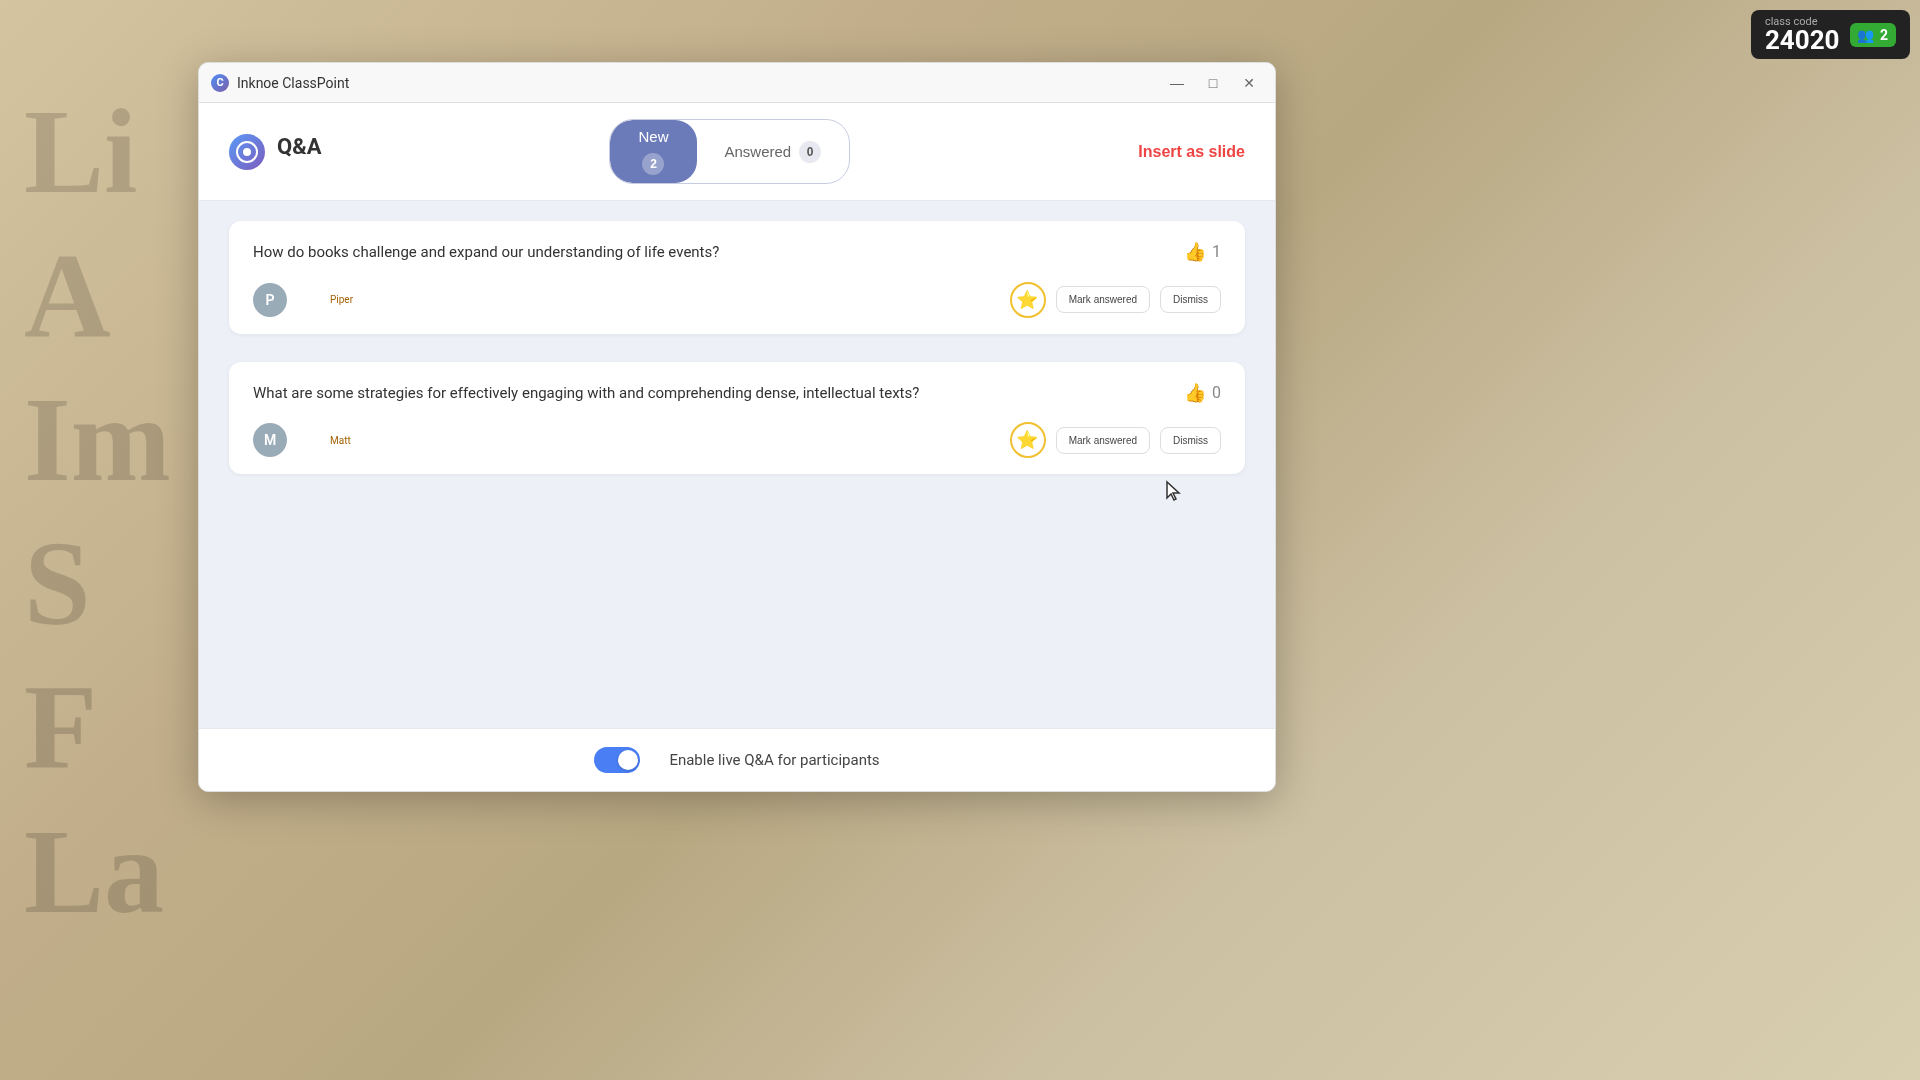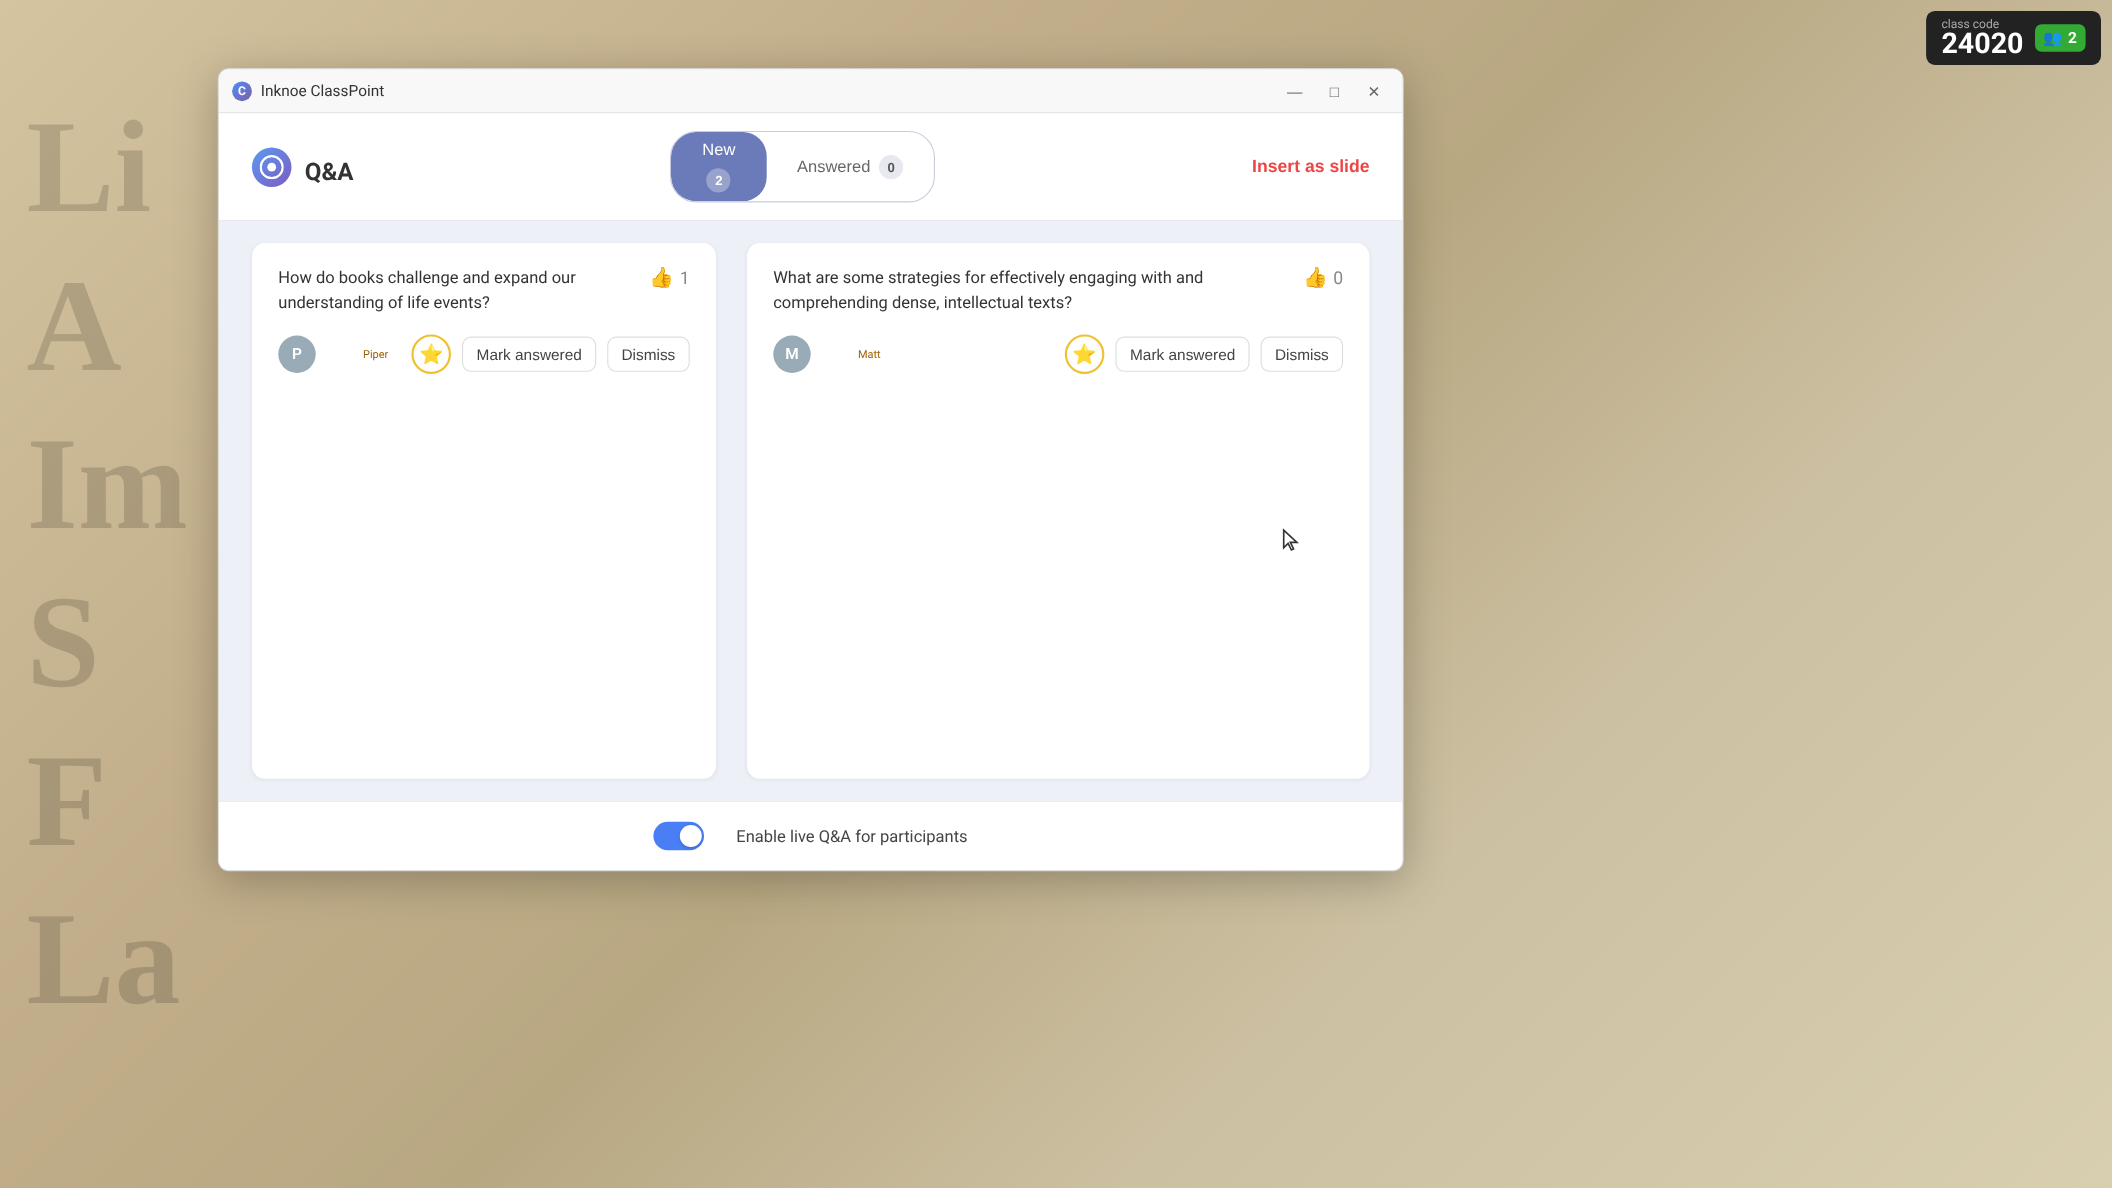--- a/index.html
+++ b/index.html
@@ -138,21 +138,21 @@
       padding: 16px 30px;
       display: flex;
       align-items: center;
       justify-content: space-between;
       flex-shrink: 0;
       border-bottom: 1px solid #e8e8ee;
     }
 
     .header-left {
       display: flex;
-      align-items: flex-end;
+      align-items: flex-start;
       gap: 12px;
     }
 
     .logo-icon {
       width: 36px;
       height: 36px;
       border-radius: 50%;
       background: linear-gradient(135deg, #5b9af5 0%, #7c5cbf 100%);
       display: flex;
       align-items: center;
@@ -226,21 +226,21 @@
       border: none;
       cursor: pointer;
     }
 
     
     .content {
       flex: 1;
       padding: 20px 30px;
       overflow-y: auto;
       display: flex;
-      flex-direction: row;
+      flex-direction: column;
       gap: 28px;
       background: #eef0f8;
     }
 
     
     .question-card {
       background: white;
       border-radius: 12px;
       padding: 20px 24px 16px 24px;
       box-shadow: 0 1px 4px rgba(0,0,0,0.06);
@@ -323,21 +323,21 @@
       justify-content: center;
       cursor: pointer;
       font-size: 18px;
     }
 
     .action-btn {
       padding: 7px 12px;
       border-radius: 8px;
       border: 1.5px solid #ddd;
       background: white;
-      font-size: 14px;
+      font-size: 10px;
       color: #444;
       cursor: pointer;
       font-weight: 500;
     }
 
     
     .footer {
       background: white;
       padding: 18px 30px;
       display: flex;

